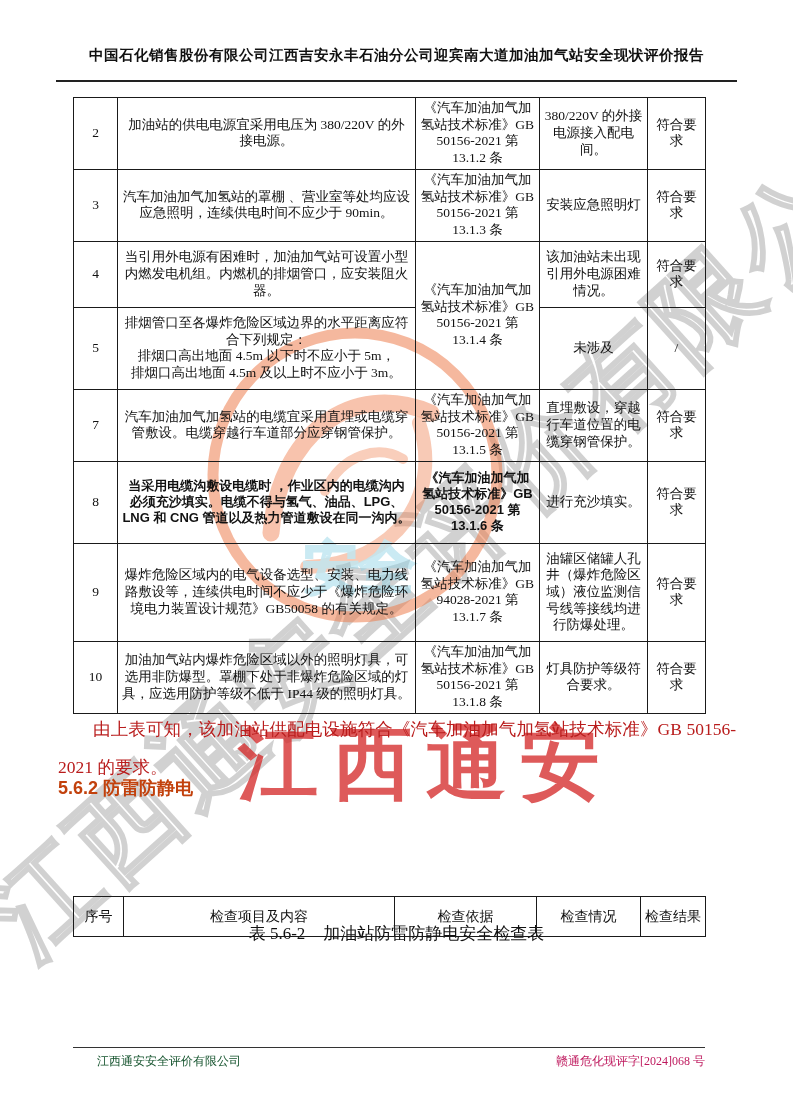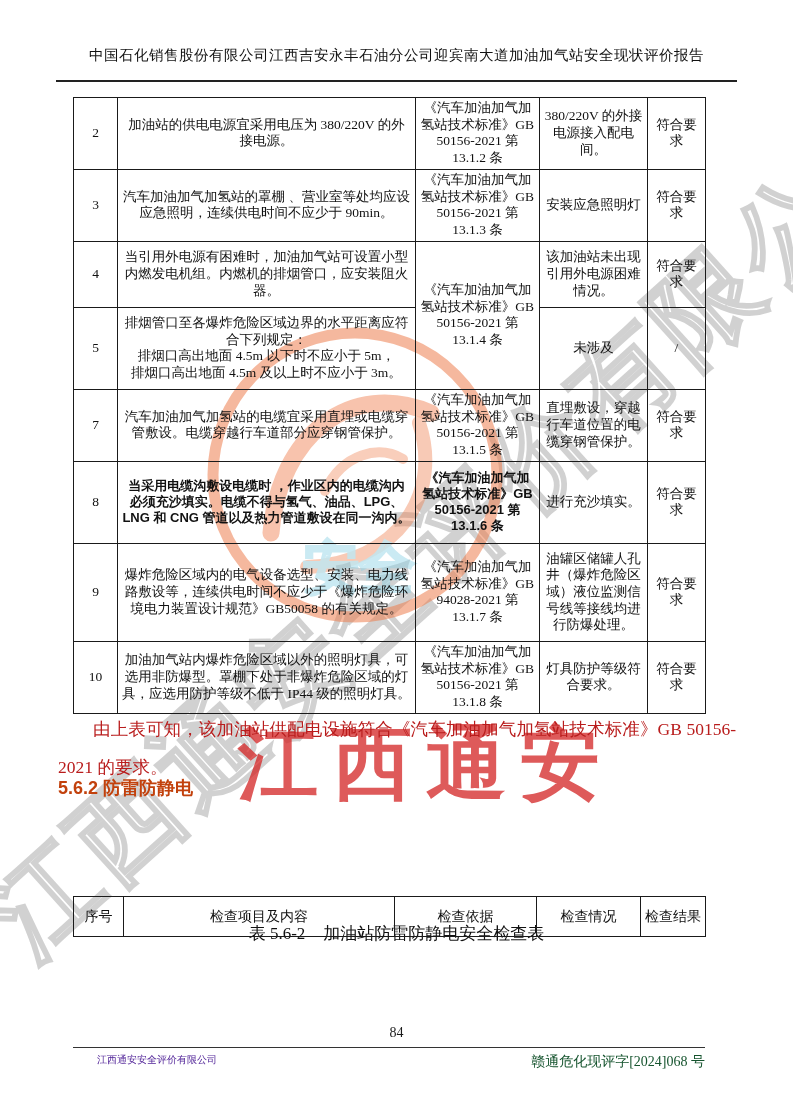--- a/index.html
+++ b/index.html
@@ -22,21 +22,21 @@
   .wm-red {
     position:absolute; left:238px; top:720px;
     font-family:"Liberation Sans", sans-serif; font-weight:bold;
     font-size:80px; letter-spacing:14px; line-height:1.1;
     color:rgba(211,35,35,0.75); white-space:nowrap;
   }
   
   .content { position:absolute; inset:0; z-index:1; }
   .doc-header {
     position:absolute; top:46px; left:40px; right:40px;
-    text-align:center; font-size:14.5px; letter-spacing:0.5px; color:#111;
+    text-align:center; font-size:14.5px; letter-spacing:0.5px; color:#111;font-weight:bold;
   }
   .header-rule { position:absolute; top:80px; left:56px; right:56px; border-top:2px solid #222; }
 
   table { border-collapse:collapse; table-layout:fixed; background:transparent; }
   td, th {
     border:1px solid #1a1a1a; background:transparent;
     text-align:center; vertical-align:middle;
     font-size:13.5px; line-height:1.24; padding:2px 4px;
     white-space:pre-line; word-break:break-word; color:#111;
   }
@@ -58,22 +58,22 @@
   .p-intro { top:806px; line-height:40px; }
   .tbl-caption {
     position:absolute; top:922px; left:0; right:0;
     text-align:center; font-size:17px; color:#111;
   }
   .tbl-caption .cap-label { margin-right:18px; }
   .tbl-lightning { position:absolute; top:896px; left:73px; width:632px; }
   .tbl-lightning th { font-weight:normal; font-size:14px; height:40px; }
   .page-number { position:absolute; top:1025px; left:0; right:0; text-align:center; font-size:14px; }
   .footer-rule { position:absolute; top:1047px; left:73px; width:632px; border-top:1.5px solid #333; }
-  .footer-left  { position:absolute; top:1053px; left:97px;  font-size:10px; color:#4c1d95; }
-  .footer-right { position:absolute; top:1053px; right:88px; font-size:14px; color:#14532d; }
+  .footer-left  { position:absolute; top:1053px; left:97px;  font-size:12px; color:#14532d; }
+  .footer-right { position:absolute; top:1053px; right:88px; font-size:12px; color:#be185d; }
 </style>
 </head>
 <body>
 
 <div class="page">
 
   <div class="wm-layer">
     <div class="wm-gray">江西通安全评价有限公司</div>
     <svg class="wm-stamp" width="360" height="360" viewBox="0 0 360 360">
       <circle cx="180" cy="180" r="142" fill="none" stroke="#ee7f4f" stroke-width="11"></circle>
@@ -180,19 +180,18 @@
         <tr>
           <th>序号</th>
           <th>检查项目及内容</th>
           <th>检查依据</th>
           <th>检查情况</th>
           <th>检查结果</th>
         </tr>
       </tbody>
     </table>
 
-    <div class="page-number">84</div>
     <div class="footer-rule"></div>
     <div class="footer-left">江西通安安全评价有限公司</div>
     <div class="footer-right">赣通危化现评字[2024]068 号</div>
 
   </div>
 </div>
 
 </body></html>

